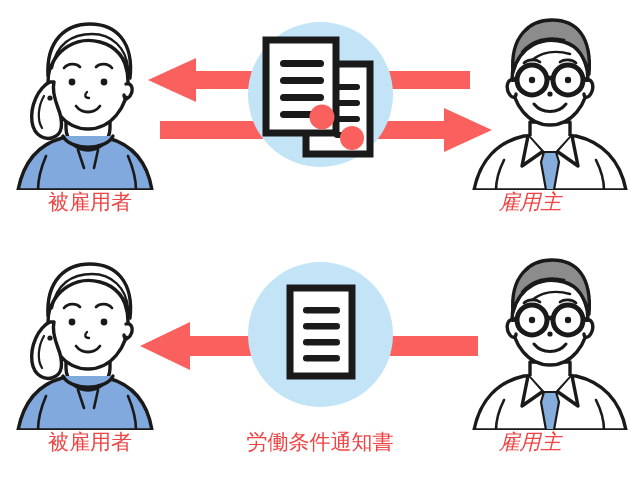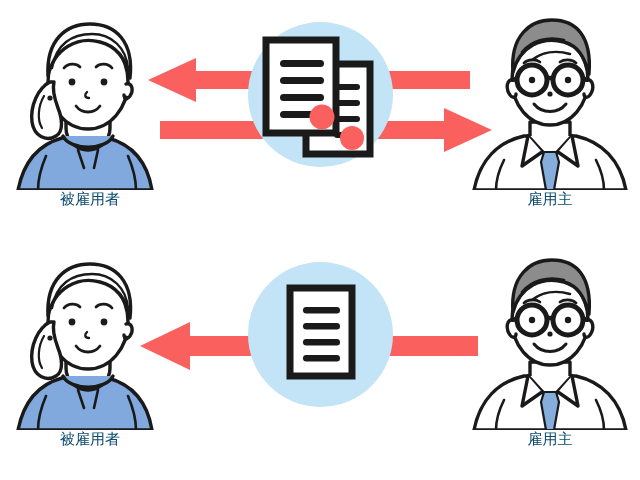--- a/index.html
+++ b/index.html
@@ -68,29 +68,29 @@
     width: 640px;
     height: 240px;
     pointer-events: none;
   }
   .arrows svg { display: block; width: 640px; height: 240px; }
 
   
   .label {
     position: absolute;
     text-align: center;
-    color: #0c4a6e;
-    font-size: 15px;
+    color: #ef4444;
+    font-size: 21px;
     line-height: 1;
     white-space: nowrap;
     font-family: "DejaVu Sans", "Liberation Sans", sans-serif;
   }
   .label-left   { left: 0px;   top: 192px; width: 180px; }
   .label-center { left: 220px; top: 192px; width: 200px; }
-  .label-right  { left: 460px; top: 192px; width: 180px; }
+  .label-right  { left: 440px; top: 192px; width: 180px; font-style: italic; }
 </style>
 </head>
 <body>
 
 <div class="canvas">
 
   <div class="row row-top">
 
     <div class="arrows">
       <svg viewBox="0 0 640 240" xmlns="http://www.w3.org/2000/svg">
@@ -314,16 +314,17 @@
           <circle cx="108" cy="70" r="3.2" fill="#1A1A1A" stroke="none"></circle>
           <path d="M64 53 C68 49 76 49 80 52" stroke-width="2.8"></path>
           <path d="M100 52 C104 49 112 49 116 53" stroke-width="2.8"></path>
           <circle cx="90" cy="84" r="2.6" fill="#1A1A1A" stroke="none"></circle>
           <path d="M74 94 C82 104 98 104 106 94" stroke-width="3"></path>
         </g>
       </svg>
     </div>
 
     <div class="label label-left">被雇用者</div>
+    <div class="label label-center">労働条件通知書</div>
     <div class="label label-right">雇用主</div>
   </div>
 
 </div>
 
 </body></html>

